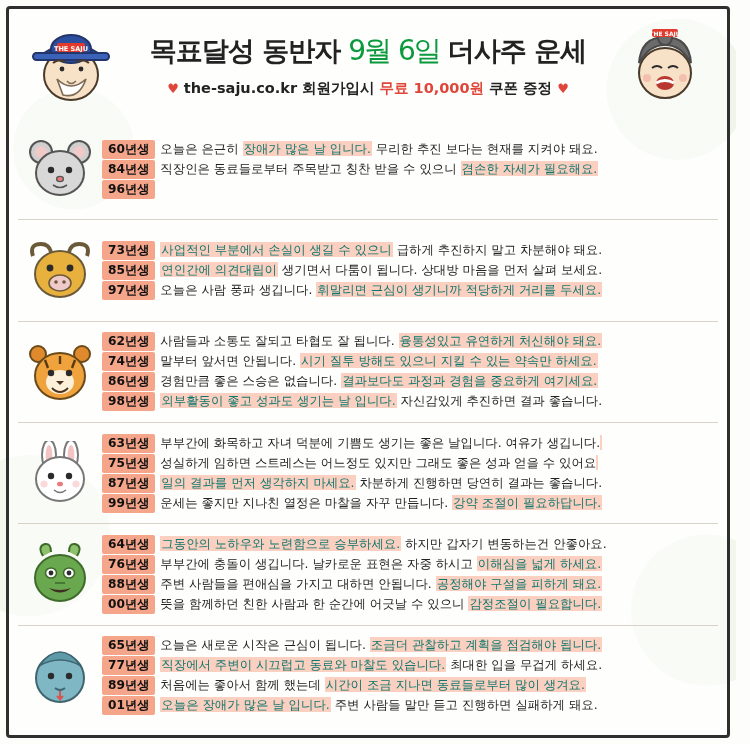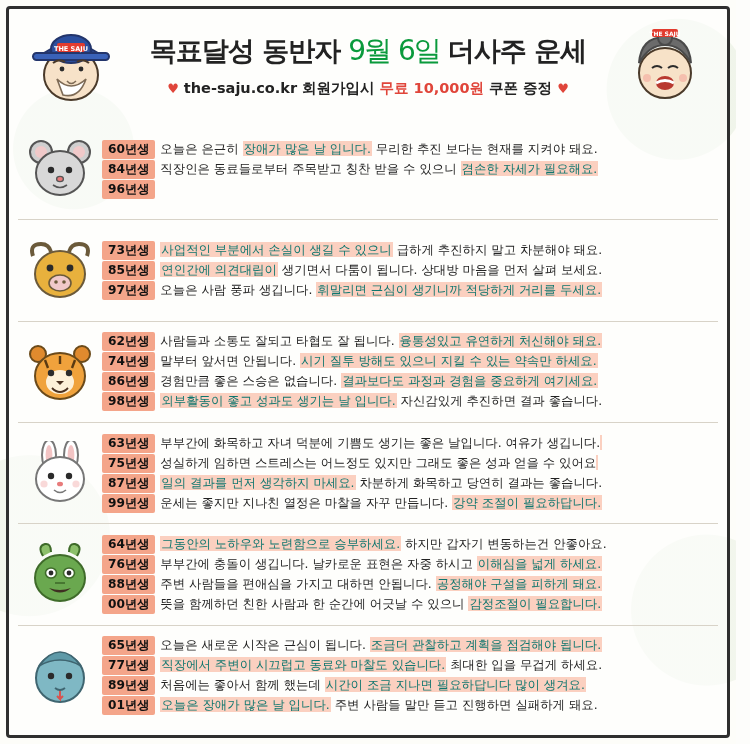--- a/index.html
+++ b/index.html
@@ -264,21 +264,21 @@
           <div class="line">
               <span class="year">63년생</span>
               <span class="txt"><span>부부간에 화목하고 자녀 덕분에 기쁨도 생기는 좋은 날입니다. 여유가 생깁니다.</span><span class="hl"></span><span></span></span>
             </div>
           <div class="line">
               <span class="year">75년생</span>
               <span class="txt"><span>성실하게 임하면 스트레스는 어느정도 있지만 그래도 좋은 성과 얻을 수 있어요</span><span class="hl"></span><span></span></span>
             </div>
           <div class="line">
               <span class="year">87년생</span>
-              <span class="txt"><span></span><span class="hl">일의 결과를 먼저 생각하지 마세요.</span><span> 차분하게 화목하고 당연히 결과는 좋습니다.</span></span>
+              <span class="txt"><span></span><span class="hl">일의 결과를 먼저 생각하지 마세요.</span><span> 차분하게 진행하면 당연히 결과는 좋습니다.</span></span>
             </div>
           <div class="line">
               <span class="year">99년생</span>
               <span class="txt"><span>운세는 좋지만 지나친 열정은 마찰을 자꾸 만듭니다. </span><span class="hl">강약 조절이 필요하답니다.</span><span></span></span>
             </div>
         </div>
       </div>
 
       <div class="zrow">
         <div class="animal">
@@ -329,21 +329,21 @@
           <div class="line">
               <span class="year">65년생</span>
               <span class="txt"><span>오늘은 새로운 시작은 근심이 됩니다. </span><span class="hl">조금더 관찰하고 계획을 점검해야 됩니다.</span><span></span></span>
             </div>
           <div class="line">
               <span class="year">77년생</span>
               <span class="txt"><span></span><span class="hl">직장에서 주변이 시끄럽고 동료와 마찰도 있습니다.</span><span> 최대한 입을 무겁게 하세요.</span></span>
             </div>
           <div class="line">
               <span class="year">89년생</span>
-              <span class="txt"><span>처음에는 좋아서 함께 했는데 </span><span class="hl">시간이 조금 지나면 필요하답니다 많이 생겨요.</span><span></span></span>
+              <span class="txt"><span>처음에는 좋아서 함께 했는데 </span><span class="hl">시간이 조금 지나면 동료들로부터 많이 생겨요.</span><span></span></span>
             </div>
           <div class="line">
               <span class="year">01년생</span>
               <span class="txt"><span></span><span class="hl">오늘은 장애가 많은 날 입니다.</span><span> 주변 사람들 말만 듣고 진행하면 실패하게 돼요.</span></span>
             </div>
         </div>
       </div>
 
     </div>
   </div>

